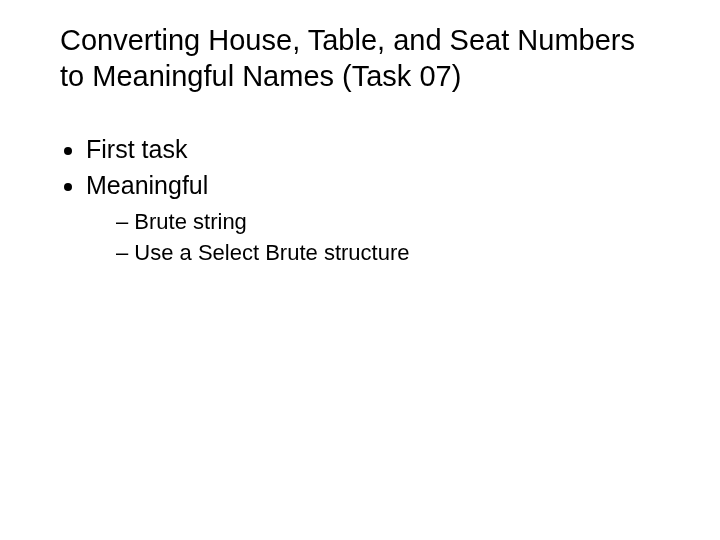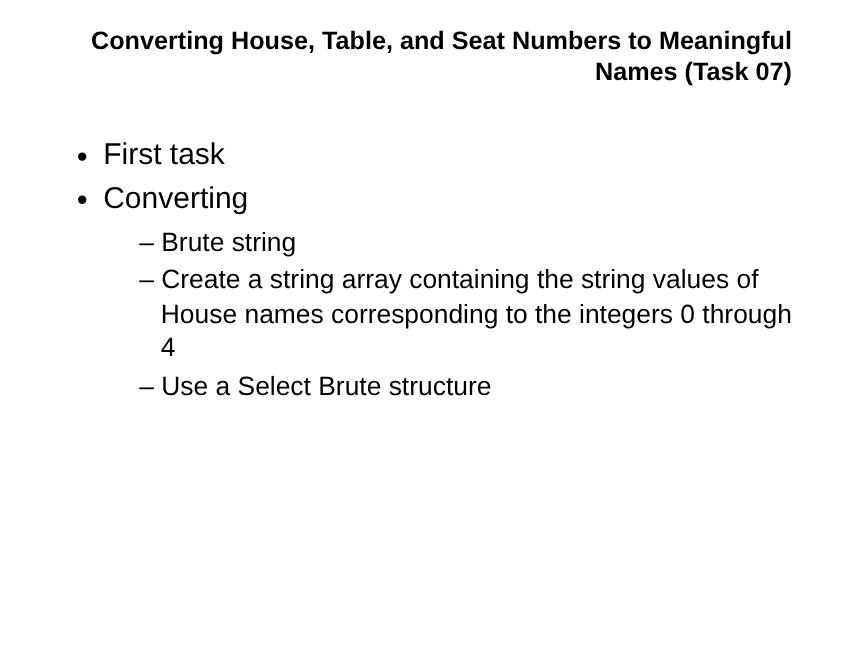--- a/index.html
+++ b/index.html
@@ -11,23 +11,23 @@
     font-family: Arial, Helvetica, sans-serif;
     color: #000;
   }
   .slide {
     box-sizing: border-box;
     width: 720px;
     height: 540px;
     padding: 22px 40px 20px 40px;
   }
   .title {
-    font-weight: bold;
-    font-size: 21px;
-    text-align: right;
+    font-weight: normal;
+    font-size: 29px;
+    text-align: left;
     line-height: 1.25;
     padding: 0 20px 20px 20px;
   }
   ul.lvl1 {
     list-style: disc;
     margin: 18px 16px 0 0;
     padding-left: 46px;
   }
   ul.lvl1 > li {
     font-size: 25px;
@@ -54,21 +54,20 @@
 <body>
 
 <div class="slide">
   <div class="title">Converting House, Table, and Seat Numbers to Meaningful Names (Task 07)</div>
 
   <ul class="lvl1">
     <li>
       <span>First task</span>
     </li>
     <li>
-      <span>Converting</span>
+      <span>Meaningful</span>
       <ul class="lvl2">
         <li>Brute string</li>
-        <li>Create a string array containing the string values of House names corresponding to the integers 0 through 4</li>
         <li>Use a Select Brute structure</li>
       </ul>
     </li>
   </ul>
 </div>
 
 </body></html>

